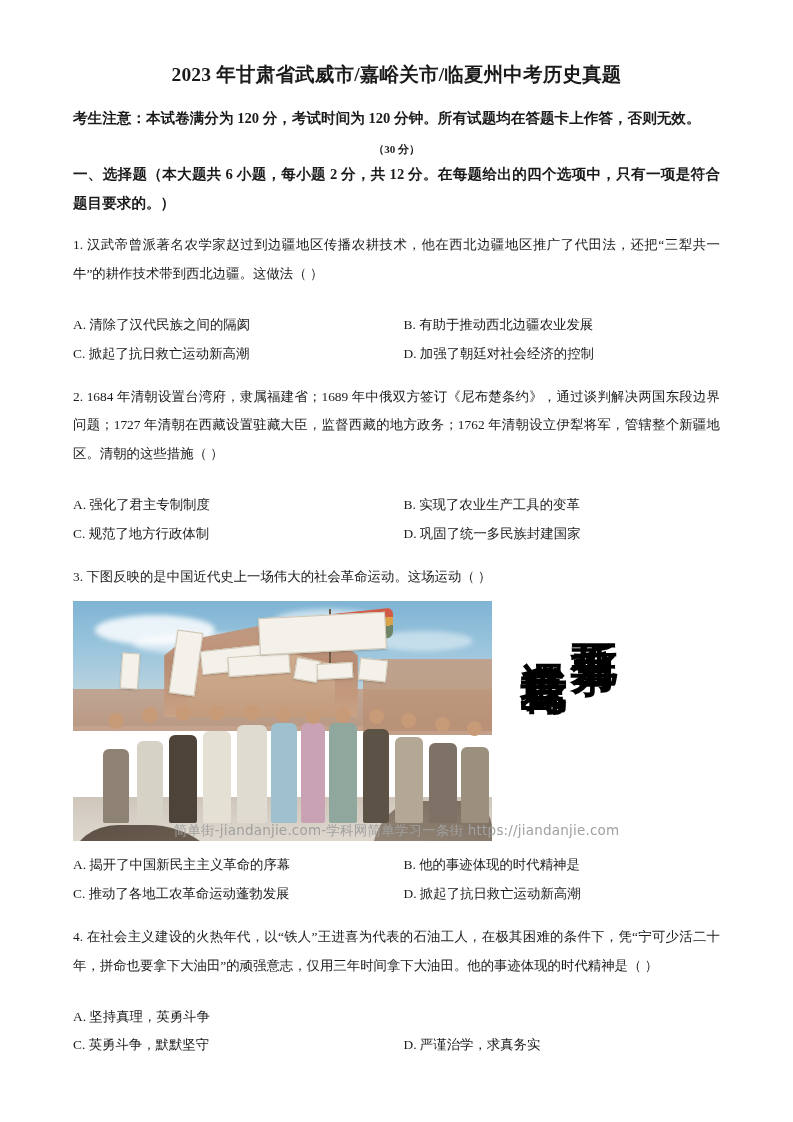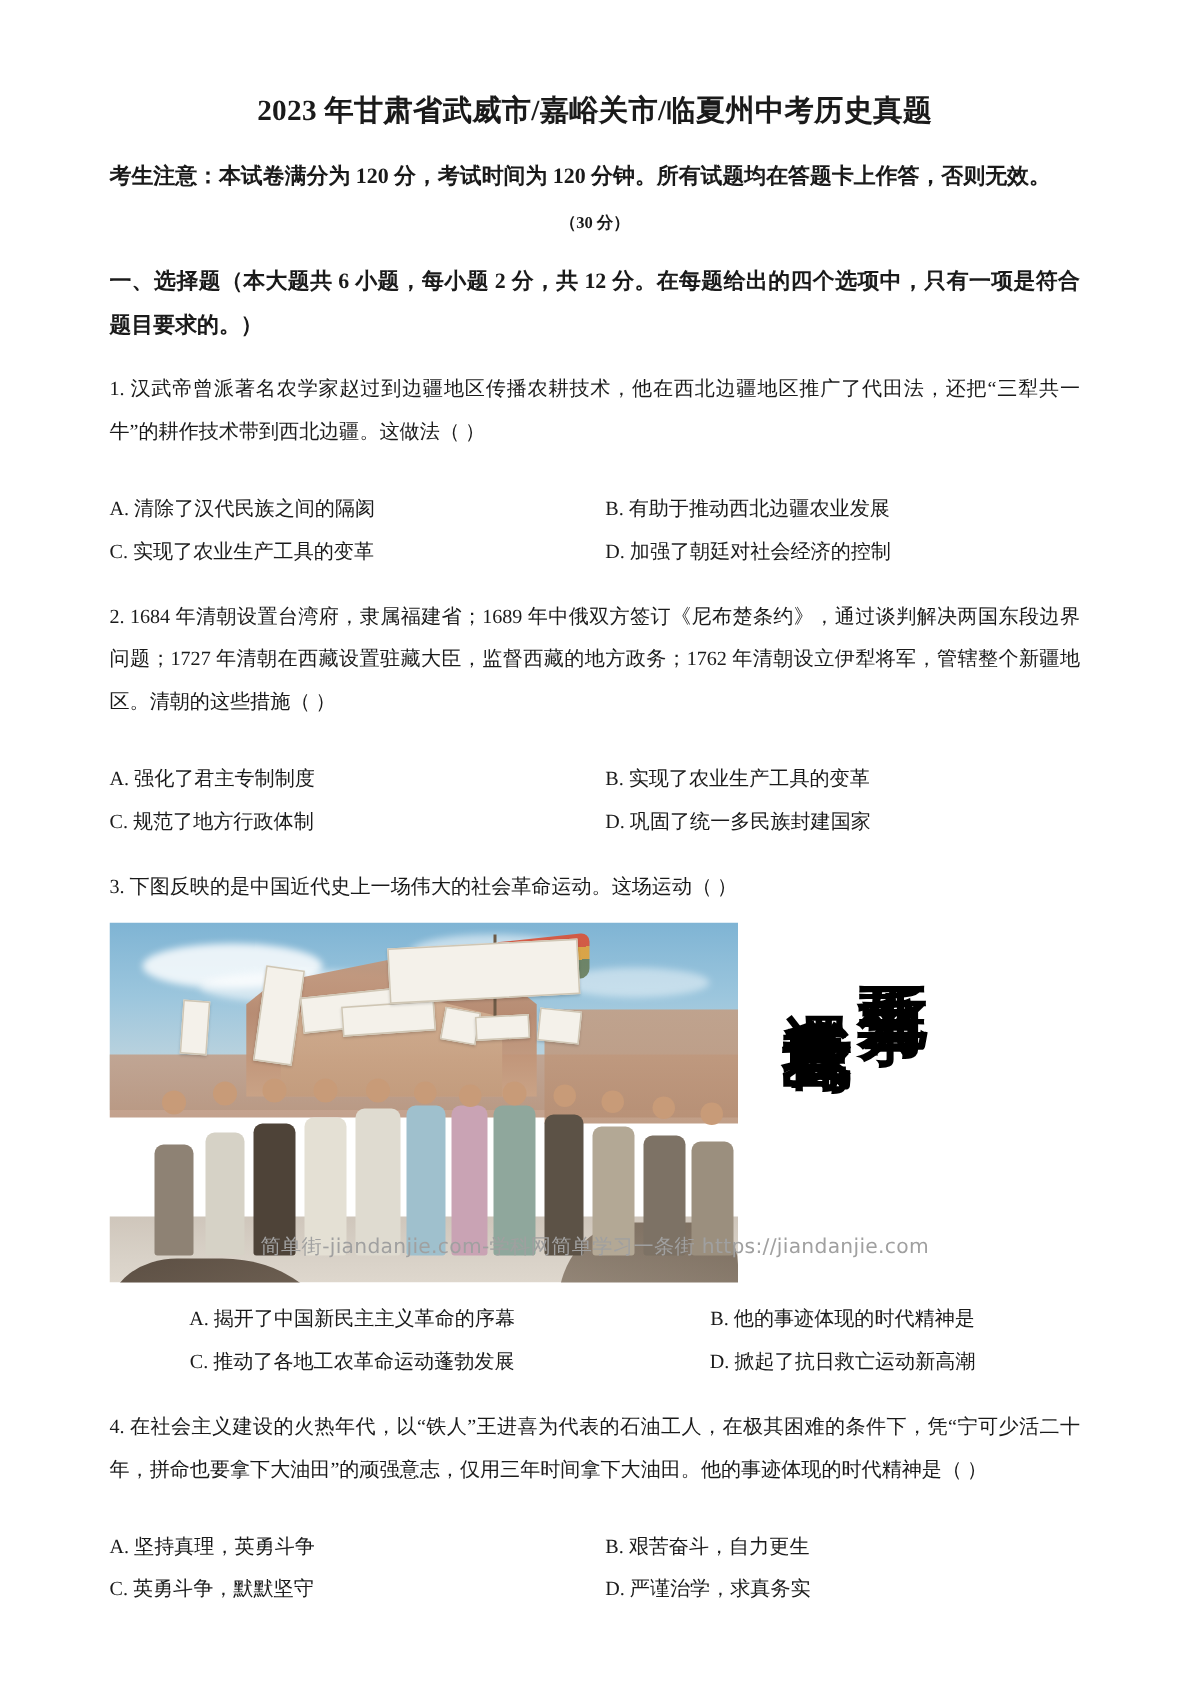--- a/index.html
+++ b/index.html
@@ -52,21 +52,21 @@
     font-weight: bold;
     margin-top: 8px;
     line-height: 1.6;
   }
 
   
   .section-heading {
     font-size: 14.6px;
     font-weight: bold;
     line-height: 1.95;
-    margin-top: 16px;
+    margin-top: 2px;
     text-align: justify;
     text-justify: inter-ideograph;
   }
 
   
   .question {
     margin-top: 14px;
   }
   .q-stem {
     font-size: 13.4px;
@@ -262,21 +262,21 @@
   <div class="section-heading">一、选择题（本大题共 6 小题，每小题 2 分，共 12 分。在每题给出的四个选项中，只有一项是符合题目要求的。）</div>
 
   <div class="question">
     <div class="q-stem">1. 汉武帝曾派著名农学家赵过到边疆地区传播农耕技术，他在西北边疆地区推广了代田法，还把“三犁共一牛”的耕作技术带到西北边疆。这做法（      ）</div>
     <div class="q-options">
       <div class="opt-row">
         <div class="opt-cell">A. 清除了汉代民族之间的隔阂</div>
         <div class="opt-cell right">B. 有助于推动西北边疆农业发展</div>
       </div>
       <div class="opt-row">
-        <div class="opt-cell">C. 实现了农业生产工具的变革</div>
+        <div class="opt-cell">C. 掀起了抗日救亡运动新高潮</div>
         <div class="opt-cell right">D. 加强了朝廷对社会经济的控制</div>
       </div>
     </div>
   </div>
 
   <div class="question">
     <div class="q-stem">2. 1684 年清朝设置台湾府，隶属福建省；1689 年中俄双方签订《尼布楚条约》，通过谈判解决两国东段边界问题；1727 年清朝在西藏设置驻藏大臣，监督西藏的地方政务；1762 年清朝设立伊犁将军，管辖整个新疆地区。清朝的这些措施（      ）</div>
     <div class="q-options">
       <div class="opt-row">
         <div class="opt-cell">A. 强化了君主专制制度</div>
@@ -343,38 +343,37 @@
           <div class="head" style="left:394px;top:16px;width:15px;height:15px;"></div>
         </div>
       </div>
 
       <div class="calligraphy">
         <div class="calli-col">誓死力爭</div>
         <div class="calli-col second">還我青島</div>
       </div>
     </div>
 
-    <div class="q-options" style="margin-top:10px;text-align:center;">
+    <div class="q-options" style="margin-top:10px;">
       <div class="opt-row">
         <div class="opt-cell">A. 揭开了中国新民主主义革命的序幕</div>
         <div class="opt-cell right">B. 他的事迹体现的时代精神是</div>
       </div>
       <div class="opt-row">
         <div class="opt-cell">C. 推动了各地工农革命运动蓬勃发展</div>
         <div class="opt-cell right">D. 掀起了抗日救亡运动新高潮</div>
       </div>
     </div>
   </div>
 
   <div class="question">
     <div class="q-stem">4. 在社会主义建设的火热年代，以“铁人”王进喜为代表的石油工人，在极其困难的条件下，凭“宁可少活二十年，拼命也要拿下大油田”的顽强意志，仅用三年时间拿下大油田。他的事迹体现的时代精神是（      ）</div>
     <div class="q-options">
       <div class="opt-row">
         <div class="opt-cell">A. 坚持真理，英勇斗争</div>
-        <div class="opt-cell right">B. 艰苦奋斗，自力更生</div>
       </div>
       <div class="opt-row">
         <div class="opt-cell">C. 英勇斗争，默默坚守</div>
         <div class="opt-cell right">D. 严谨治学，求真务实</div>
       </div>
     </div>
   </div>
 
   <div class="footer">简单街-jiandanjie.com-学科网简单学习一条街 https://jiandanjie.com</div>
 

